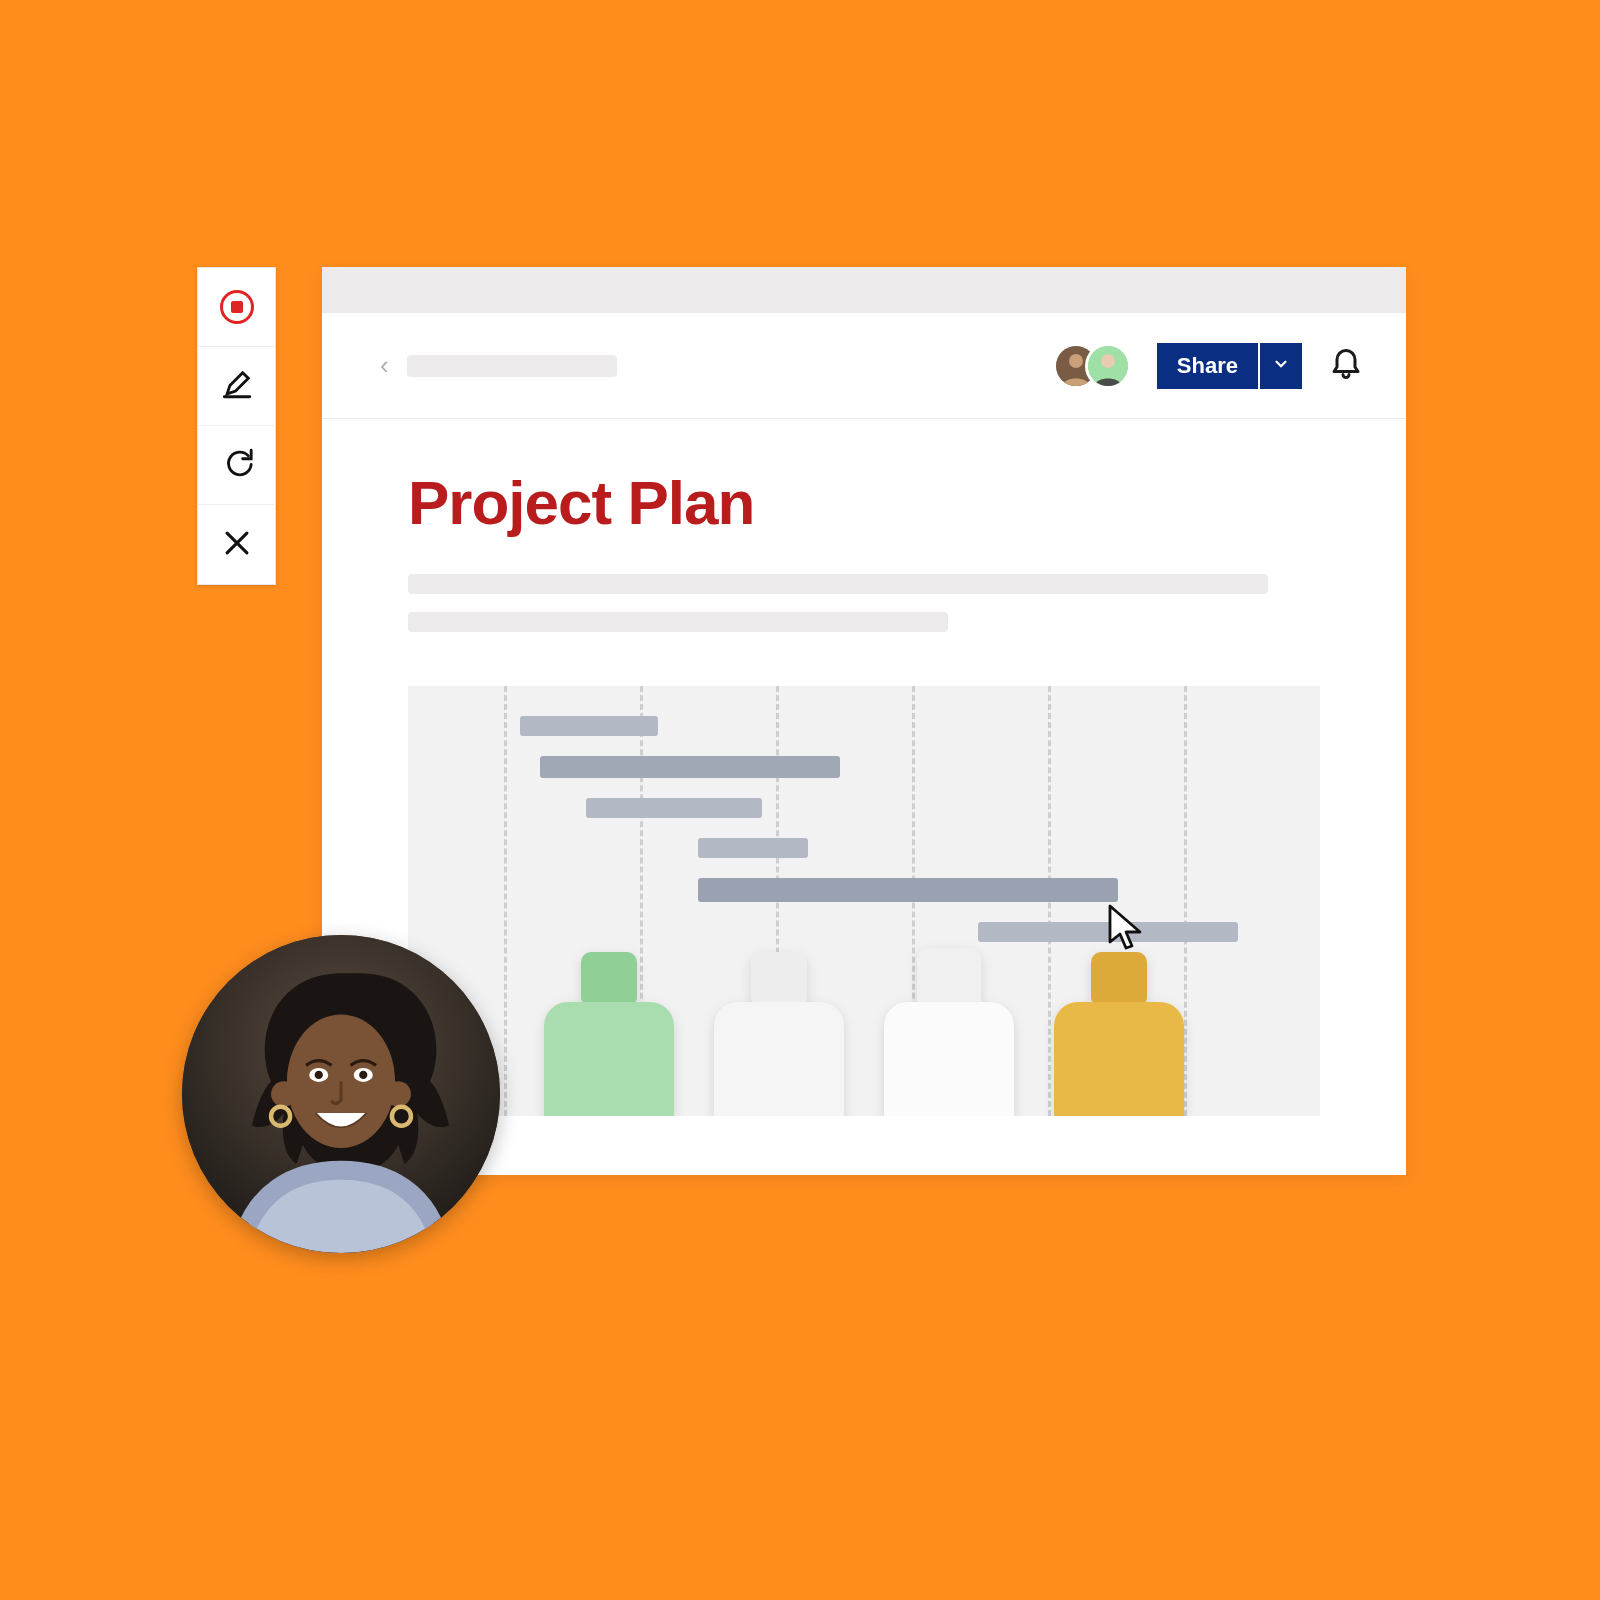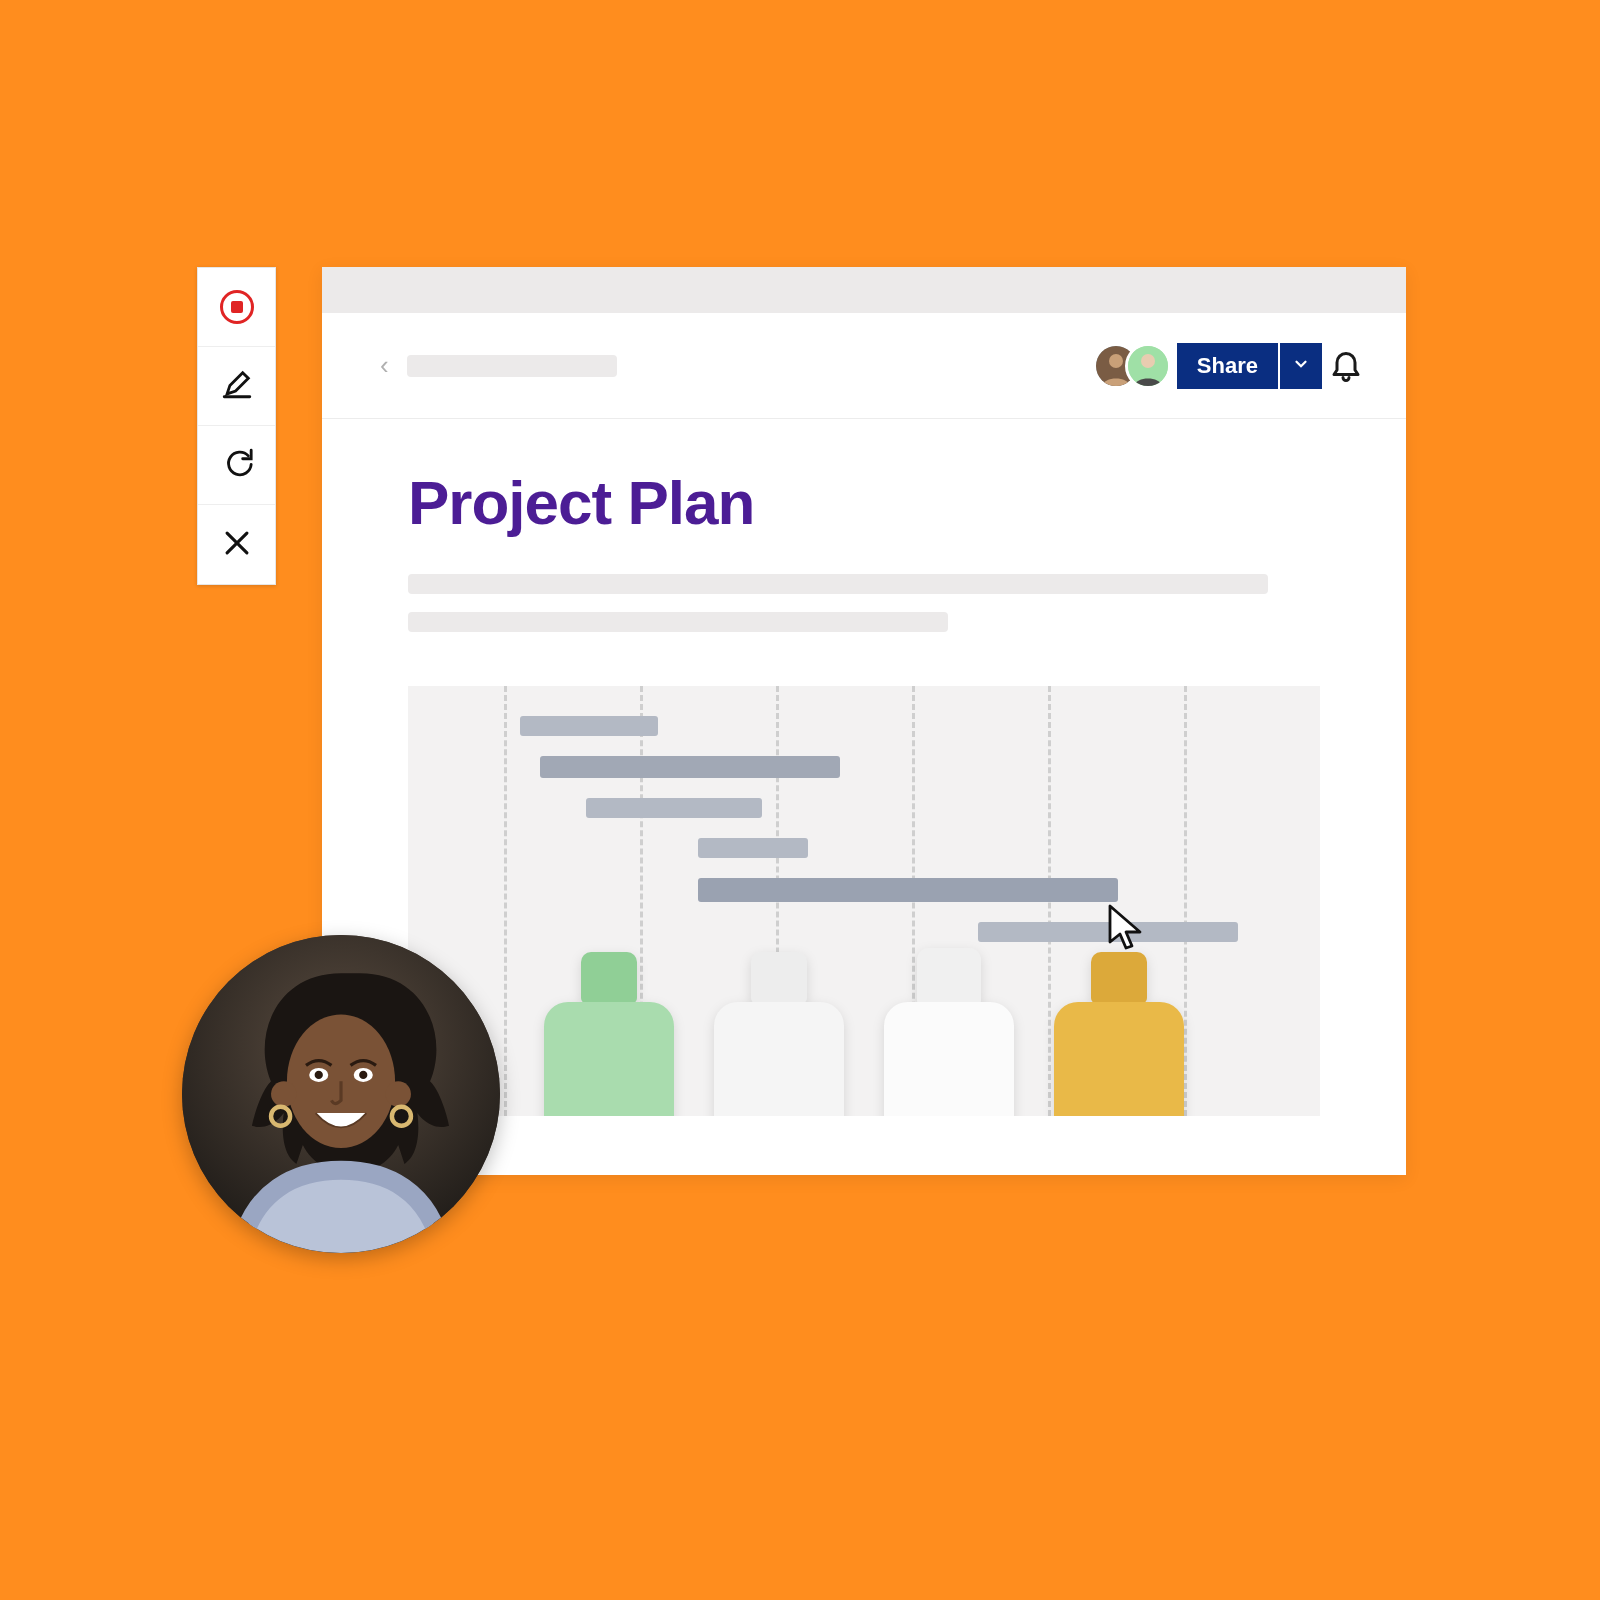--- a/index.html
+++ b/index.html
@@ -65,21 +65,21 @@
     justify-content: space-between;
   }
   .breadcrumb {
     display: flex; align-items: center; gap: 18px;
   }
   .chev-left { color:#b0b0b0; font-size:26px; }
   .crumb-placeholder {
     width: 210px; height: 22px; background:#eceaea; border-radius:4px;
   }
   .header-right {
-    display:flex; align-items:center; gap:6px;
+    display:flex; align-items:flex-start; gap:26px;
   }
   .avatars { display:flex; }
   .avatar {
     width:46px; height:46px; border-radius:50%; border:3px solid #fff;
     background:#888; display:flex; align-items:center; justify-content:center;
     overflow:hidden;
   }
   .avatar + .avatar { margin-left:-14px; }
   .avatar svg { width:100%; height:100%; }
 
@@ -90,21 +90,21 @@
   }
   .share-caret {
     background:#0a2e81; color:#fff; width:42px; display:flex; align-items:center;
     justify-content:center; cursor:pointer; margin-left:2px;
   }
   .bell { cursor:pointer; }
   .bell svg { width:36px; height:36px; stroke:#1a1a1a; }
 
   .doc-body { padding: 48px 86px 0 86px; position:relative; }
   .doc-title {
-    font-size: 62px; font-weight: 700; color:#4c1d95; letter-spacing:-1px;
+    font-size: 62px; font-weight: 700; color:#b91c1c; letter-spacing:-1px;
     margin-bottom: 36px;
   }
   .ph-line {
     height: 20px; background:#eceaea; border-radius:4px; margin-bottom:18px;
   }
   .ph1 { width: 860px; }
   .ph2 { width: 540px; }
 
   .gantt {
     margin-top: 54px;

